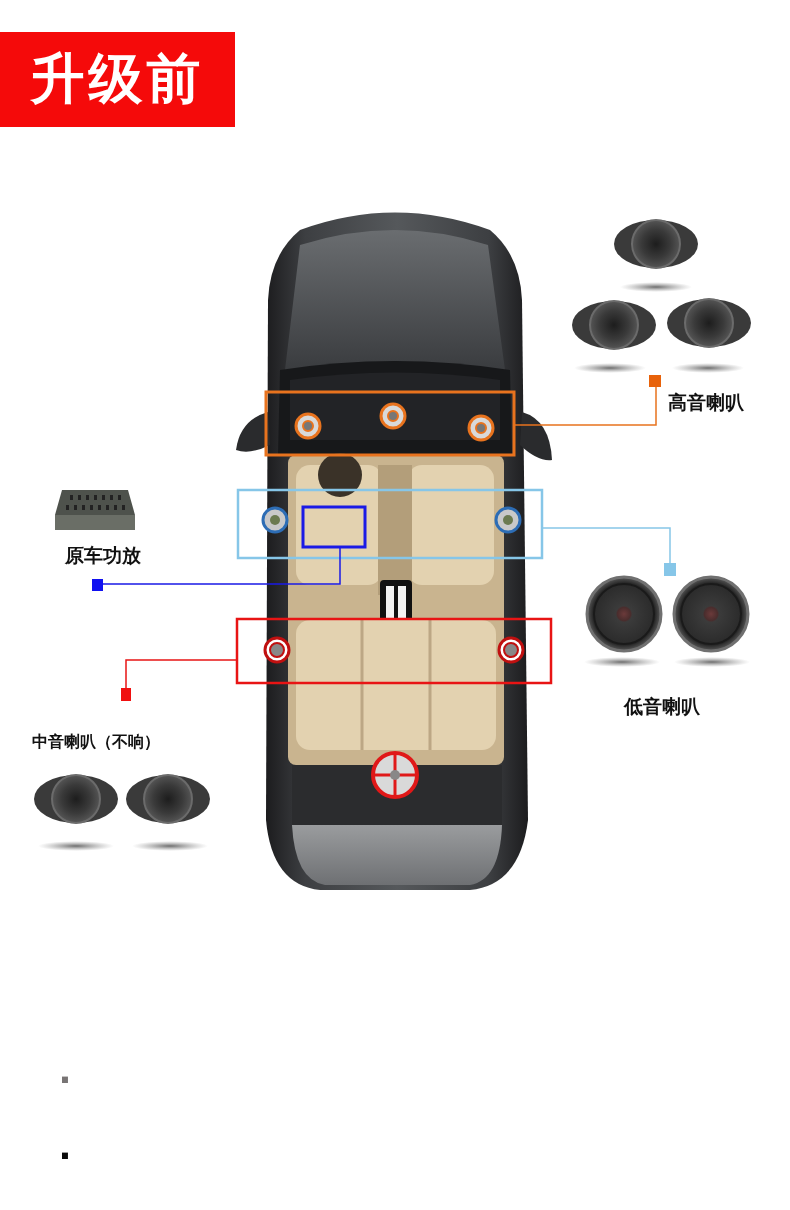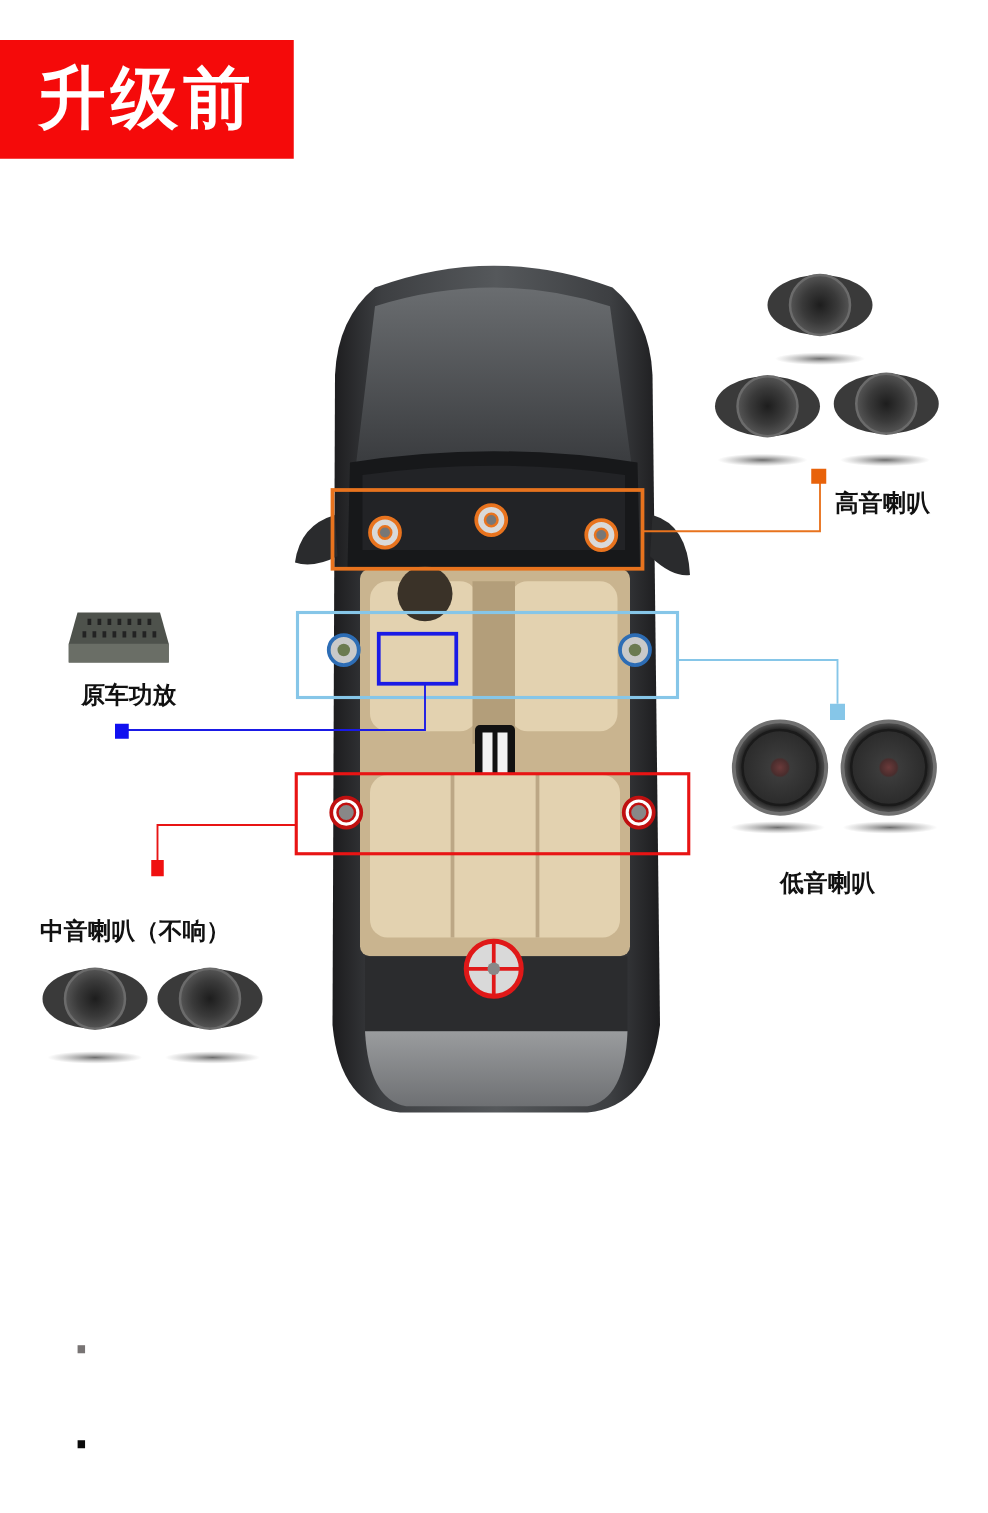--- a/index.html
+++ b/index.html
@@ -11,21 +11,21 @@
     background: #f50a0a; color: #fff; font-weight: bold; font-size: 54px;
     display: flex; align-items: center; justify-content: center; letter-spacing: 4px;
   }
 
   .car { position: absolute; left: 0; top: 0; width: 790px; height: 1210px; }
 
   .label { position: absolute; font-weight: bold; color: #111; white-space: nowrap; }
   .label-tweeter { left: 668px; top: 390px; font-size: 19px; }
   .label-amp { left: 65px; top: 543px; font-size: 19px; }
   .label-woofer { left: 624px; top: 694px; font-size: 19px; }
-  .label-mid { left: 32px; top: 732px; font-size: 19px; }
+  .label-mid { left: 32px; top: 732px; font-size: 16px; }
 
   .bullets { position: absolute; left: 45px; top: 1045px; }
   .bullet { display: flex; align-items: center; font-weight: bold; white-space: nowrap; }
   .bullet .dot { font-size: 34px; width: 40px; text-align: center; }
   .bullet-1 { color: #787474; font-size: 46px; height: 70px; }
   .bullet-2 { color: #0a0a0a; font-size: 46px; height: 70px; margin-top: 6px; }
 </style>
 </head>
 <body>
 

